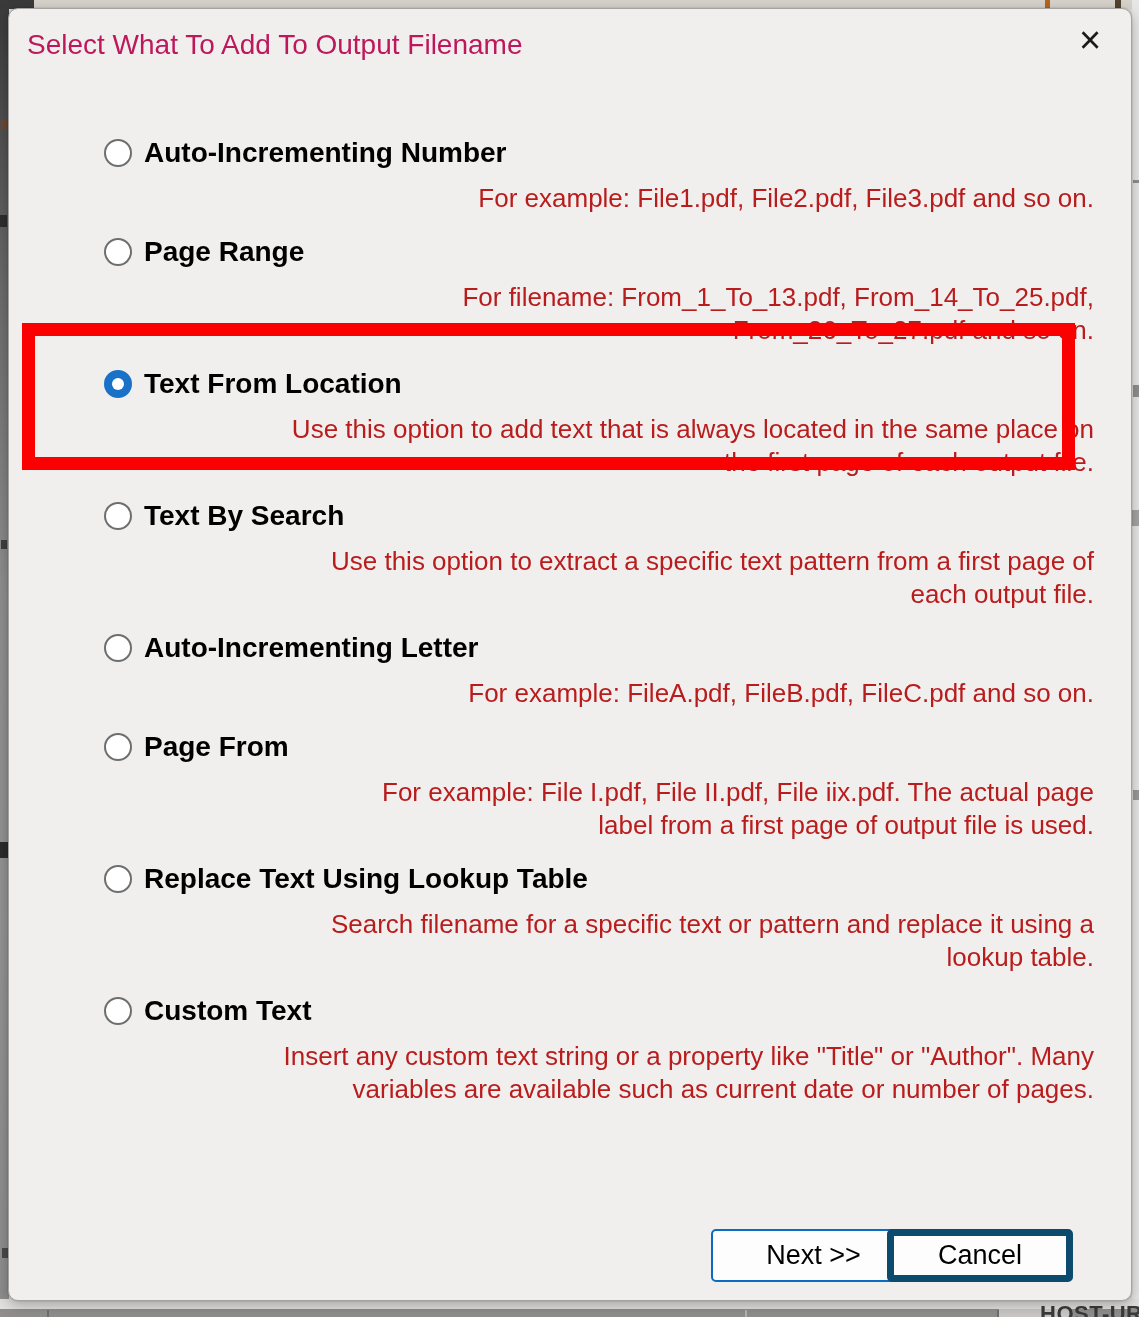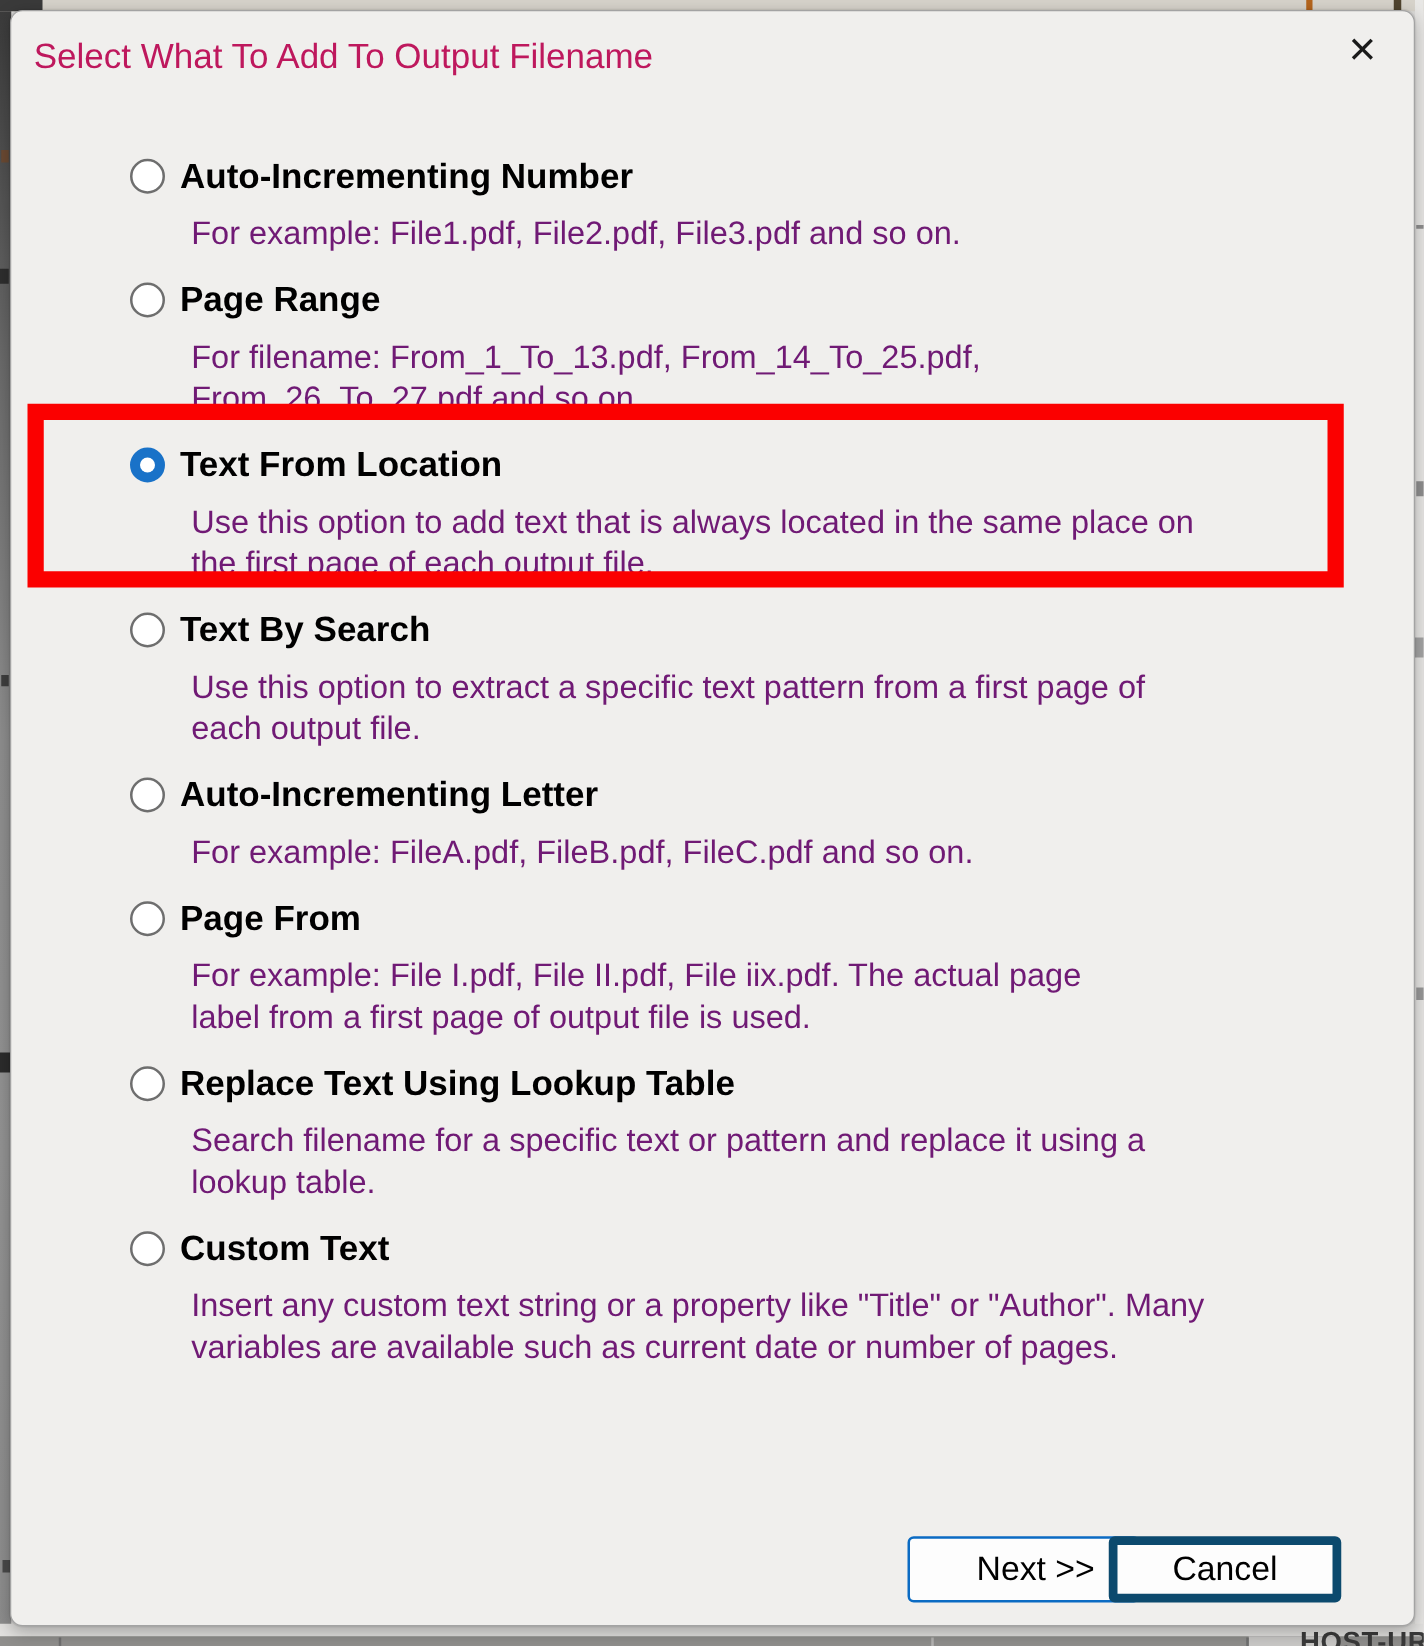--- a/index.html
+++ b/index.html
@@ -47,54 +47,54 @@
     font-size: 28px; color: #be185d; font-weight: 400;
   }
   .close-btn {
     position: absolute; right: 18px; top: 8px; width: 46px; height: 46px;
     display: flex; align-items: center; justify-content: center;
     font-size: 38px; font-weight: 300; color: #1a1a1a; line-height: 1;
     cursor: default; border-radius: 6px;
   }
 
   
-  .options { position: absolute; left: 95px; top: 116px; width: 990px; }
+  .options { position: absolute; left: 95px; top: 128px; width: 990px; text-align: right; }
   .option { margin-bottom: 21px; }
   .option-head { display: flex; align-items: center; margin-bottom: 13px; }
   .radio {
     width: 28px; height: 28px; flex: 0 0 auto;
     border: 2px solid #6e6e6e; border-radius: 50%; background: #fff;
     display: flex; align-items: center; justify-content: center;
   }
   .radio-dot { display: none; width: 12px; height: 12px; border-radius: 50%; background: #fff; }
   .option.selected .radio { background: var(--accent); border-color: var(--accent); }
   .option.selected .radio-dot { display: block; }
   .option-label {
     margin-left: 12px; font-weight: bold; font-size: 28px; line-height: 32px; color: #000;
   }
   .option-desc {
-    margin-left: 49px; font-size: 26px; line-height: 33px; color: #701a75;
+    margin-left: 49px; font-size: 26px; line-height: 33px; color: #b91c1c;
     white-space: pre-line;
   }
 
   
   .annotation-box {
     position: absolute; left: 22px; top: 323px; width: 1053px; height: 147px;
     border: 13px solid var(--annotation);
     pointer-events: none;
   }
 
   
   .btn {
     position: absolute; top: 1220px; width: 186px; height: 53px;
     background: #fdfdfd; border-radius: 5px;
     display: flex; align-items: center; justify-content: center;
     font-size: 27px; color: #000; cursor: default;
   }
-  .btn-next { left: 717px; border: 2px solid var(--next-border); padding-left: 19px; }
+  .btn-next { left: 702px; border: 2px solid var(--next-border); padding-left: 19px; }
   .btn-cancel { left: 878px; border: 7px solid #0c4a6e; text-align: right; }
 </style>
 </head>
 <body>
 
 <div class="bg-left-strip">
   <span class="bg-speck" style="left:1px;top:120px;width:6px;height:10px;background:#6b4a33;"></span>
   <span class="bg-speck" style="left:0;top:215px;width:7px;height:12px;background:#2e2e2e;"></span>
   <span class="bg-speck" style="left:1px;top:540px;width:6px;height:9px;background:#3f3f3f;"></span>
   <span class="bg-speck" style="left:0;top:842px;width:8px;height:16px;background:#2c2c2c;"></span>

